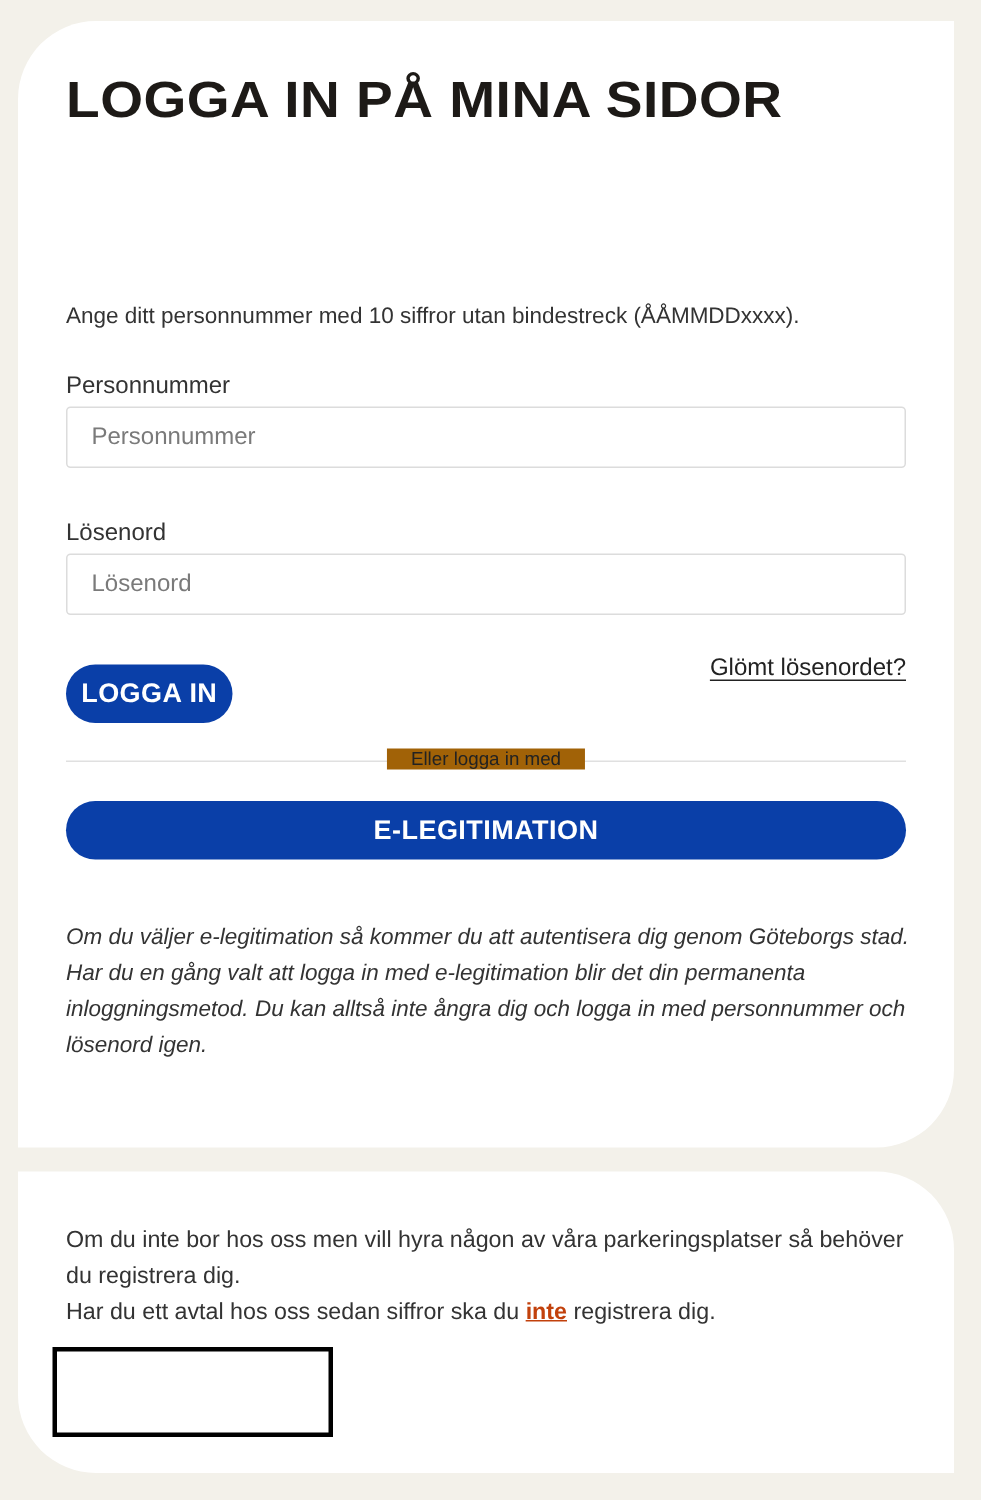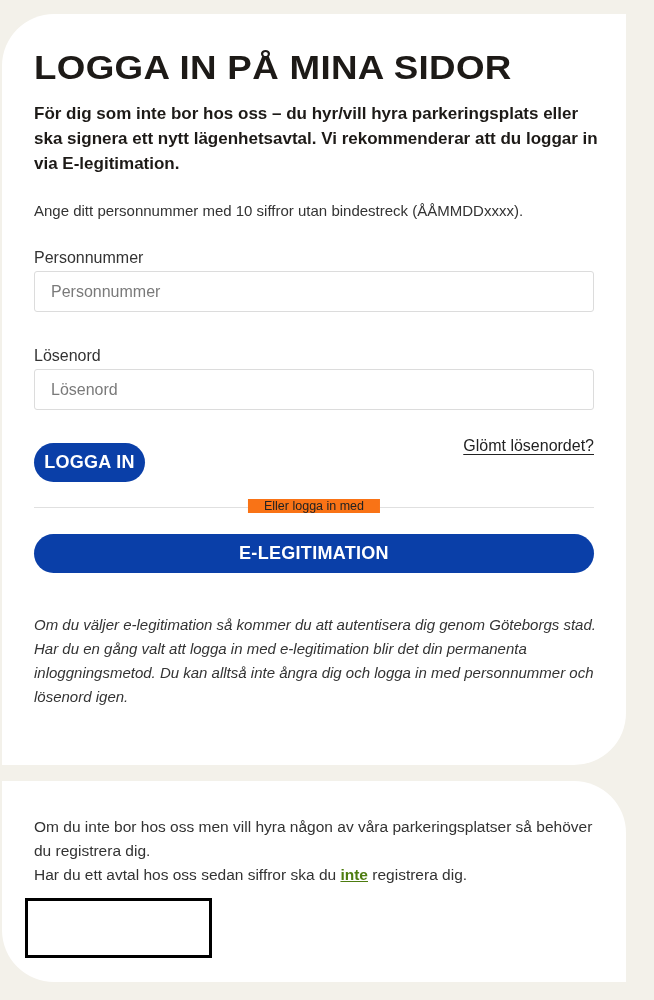--- a/index.html
+++ b/index.html
@@ -5,21 +5,21 @@
   * { box-sizing: border-box; margin: 0; padding: 0; }
   html, body {
     width: 654px; height: 1000px;
     background: #f3f1ea;
     font-family: "Liberation Sans", sans-serif;
     color: #222;
     overflow: hidden;
   }
   .card {
     position: absolute;
-    left: 2px;
+    left: 12px;
     width: 624px;
     background: #ffffff;
   }
   .card-login {
     top: 14px;
     height: 751px;
     border-radius: 52px 0 52px 0;
   }
   .card-register {
     top: 781px;
@@ -103,21 +103,21 @@
     left: 32px; top: 493px;
     width: 560px;
     height: 1px;
     background: #e0e0e0;
   }
   .divider-text {
     position: absolute;
     left: 50%;
     top: -8px;
     transform: translateX(-50%);
-    background: #f97316;
+    background: #a16207;
     padding: 0 16px;
     font-size: 12.5px;
     color: #222;
   }
   .btn-eleg {
     left: 32px; top: 520px;
     width: 560px; height: 39px; text-align: center;
   }
   .notice {
     position: absolute;
@@ -129,38 +129,37 @@
     color: #333;
   }
   .reg-text {
     position: absolute;
     left: 32px; top: 34px;
     width: 570px;
     font-size: 15.5px;
     line-height: 24px;
     color: #333;
   }
-  .reg-text b { color: #4d7c0f; text-decoration: underline; }
+  .reg-text b { color: #c2410c; text-decoration: underline; }
   .focus-ring {
     position: absolute;
     left: 23px; top: 117px;
     width: 187px; height: 60px;
     border: 3px solid #000;
   }
   .btn-register {
     left: 32px; top: 130px;
     width: 168px; height: 39px;
   }
 </style>
 </head>
 <body>
 
 <div class="card card-login">
   <h1 class="title">LOGGA IN PÅ MINA SIDOR</h1>
-  <p class="intro">För dig som inte bor hos oss – du hyr/vill hyra parkeringsplats eller ska signera ett nytt lägenhetsavtal. Vi rekommenderar att du loggar in via E-legitimation.</p>
   <p class="hint">Ange ditt personnummer med 10 siffror utan bindestreck (ÅÅMMDDxxxx).</p>
 
   <label class="label" style="top:235px;">Personnummer</label>
   <input class="input" style="top: 257px;" type="text" placeholder="Personnummer">
 
   <label class="label" style="top:333px;">Lösenord</label>
   <input class="input" style="top: 355px;" type="password" placeholder="Lösenord">
 
   <button class="btn btn-login">LOGGA IN</button>
   <a class="forgot">Glömt lösenordet?</a>

